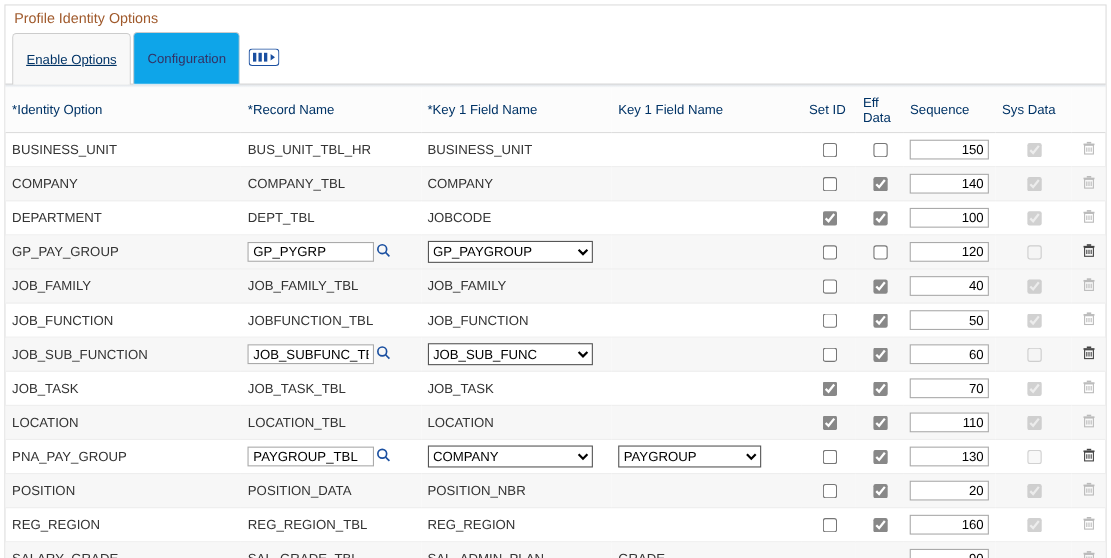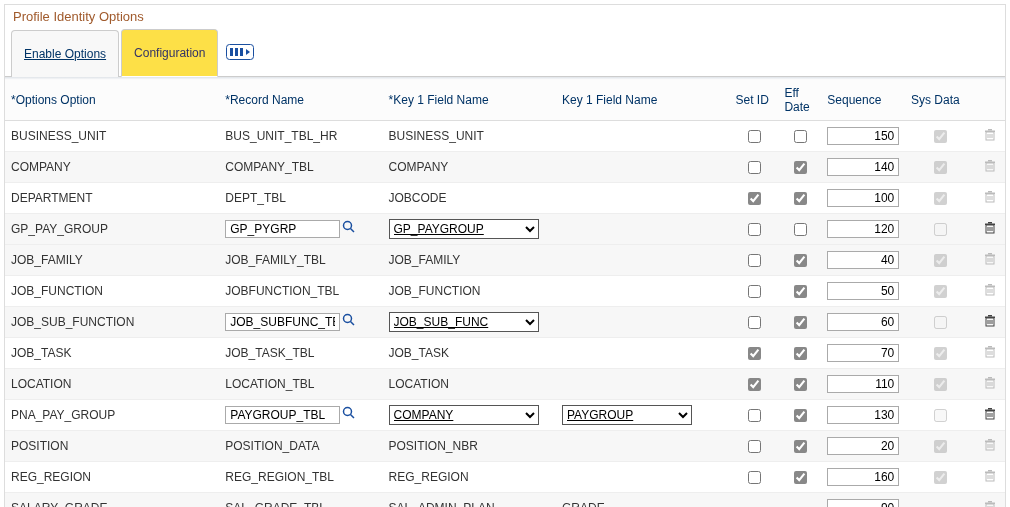--- a/index.html
+++ b/index.html
@@ -33,21 +33,21 @@
     margin-right: 2px;
     background: #fff;
     border-top-left-radius: 4px;
     border-top-right-radius: 4px;
     color: #003366;
     cursor: pointer;
     position: relative;
     top: 1px;
   }
   .tab.active {
-    background: #fde047;
+    background: #0ea5e9;
     border-bottom: 1px solid #fff;
     color: #336;
   }
   .tab.inactive {
     color: #003366;
     text-decoration: underline;
     background: #f8f8f8;
   }
   .tab .akey { text-decoration: underline; }
   .tabmore {
@@ -89,23 +89,22 @@
   }
   input.seq {
     width: 72px;
     text-align: right;
   }
   select.sel {
     font-size: 12px;
     height: 20px;
     border: 1px solid #555;
     background: #fff;
-    text-decoration: underline;
-  }
-  .lookup-wrap { display:flex; align-items:flex-start; gap:2px; }
+  }
+  .lookup-wrap { display:flex; align-items:flex-end; gap:2px; }
   .lookup-wrap input.txt { width: 115px; }
   .lookup-icon { color:#003366; cursor:pointer; }
   .chk { text-align:center; }
   .chk input[type=checkbox] {
     width: 13px; height:13px;
     accent-color: #888;
   }
   .trash { text-align:center; color:#666; cursor:pointer; }
   .gradline {
     height:3px;
@@ -154,26 +153,26 @@
         <col class="c-k1">
         <col class="c-k2">
       <col class="c-set">
         <col class="c-eff">
         <col class="c-seq">
         <col class="c-sys">
         <col class="c-del">
     </colgroup>
     <thead>
       <tr>
-        <th>*Options Option</th>
+        <th>*Identity Option</th>
         <th>*Record Name</th>
         <th>*Key 1 Field Name</th>
         <th>Key 1 Field Name</th>
         <th class="center">Set ID</th>
-        <th class="center">Eff Date</th>
+        <th class="center">Eff Data</th>
         <th>Sequence</th>
         <th class="center">Sys Data</th>
         <th></th>
       </tr>
     </thead>
     <tbody id="tbody">
         <tr>
           <td>BUSINESS_UNIT</td>
           <td>BUS_UNIT_TBL_HR</td>
           <td>BUSINESS_UNIT</td>

